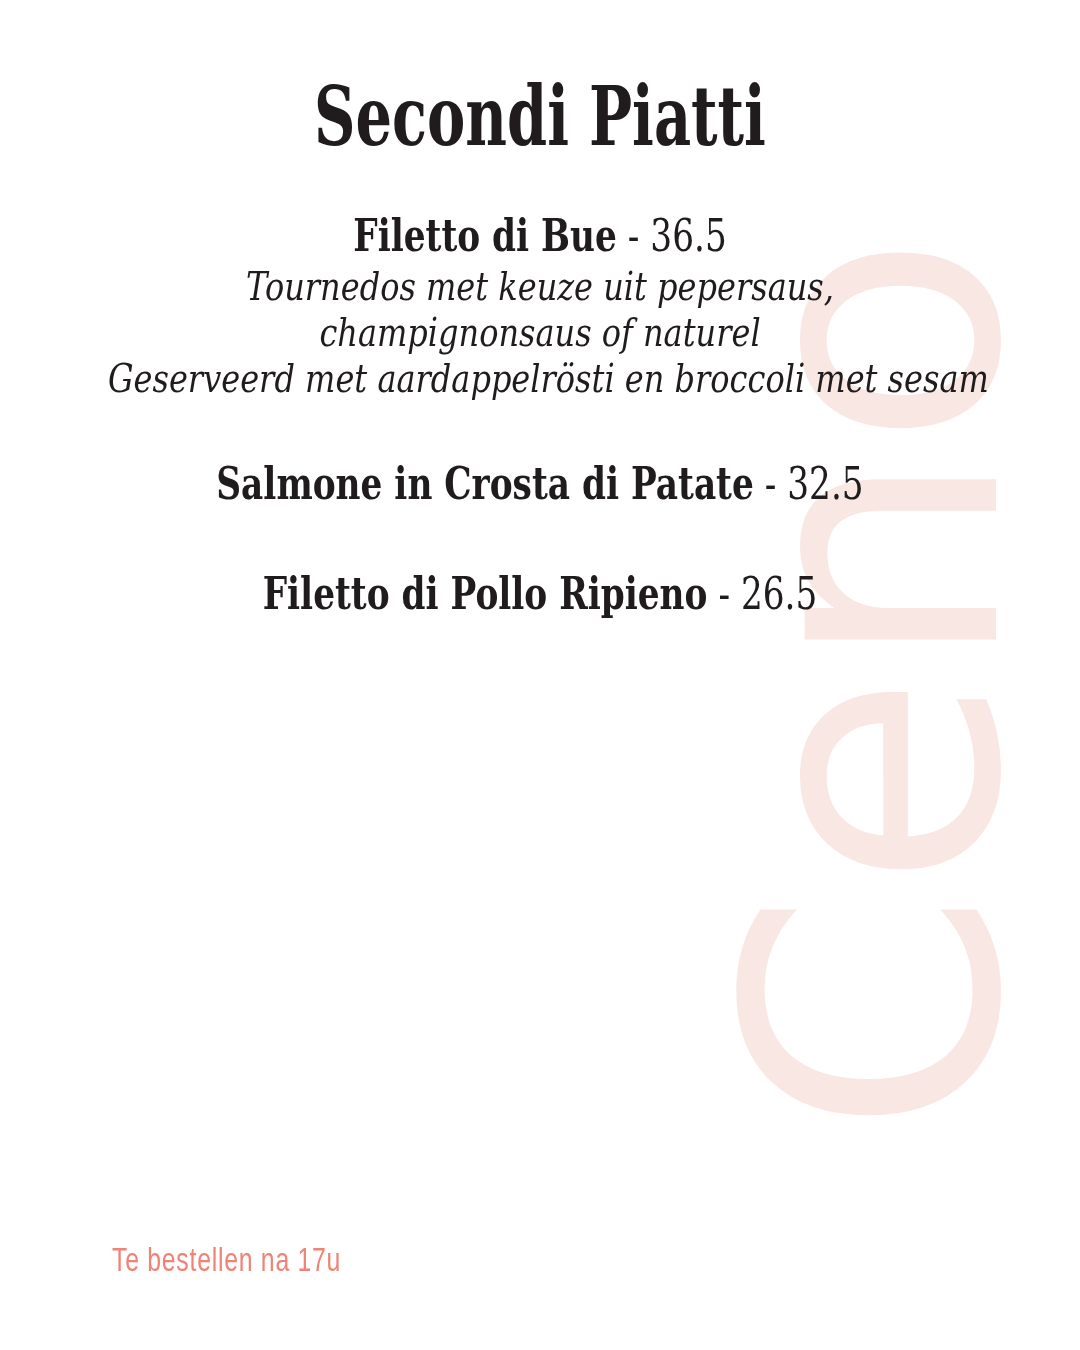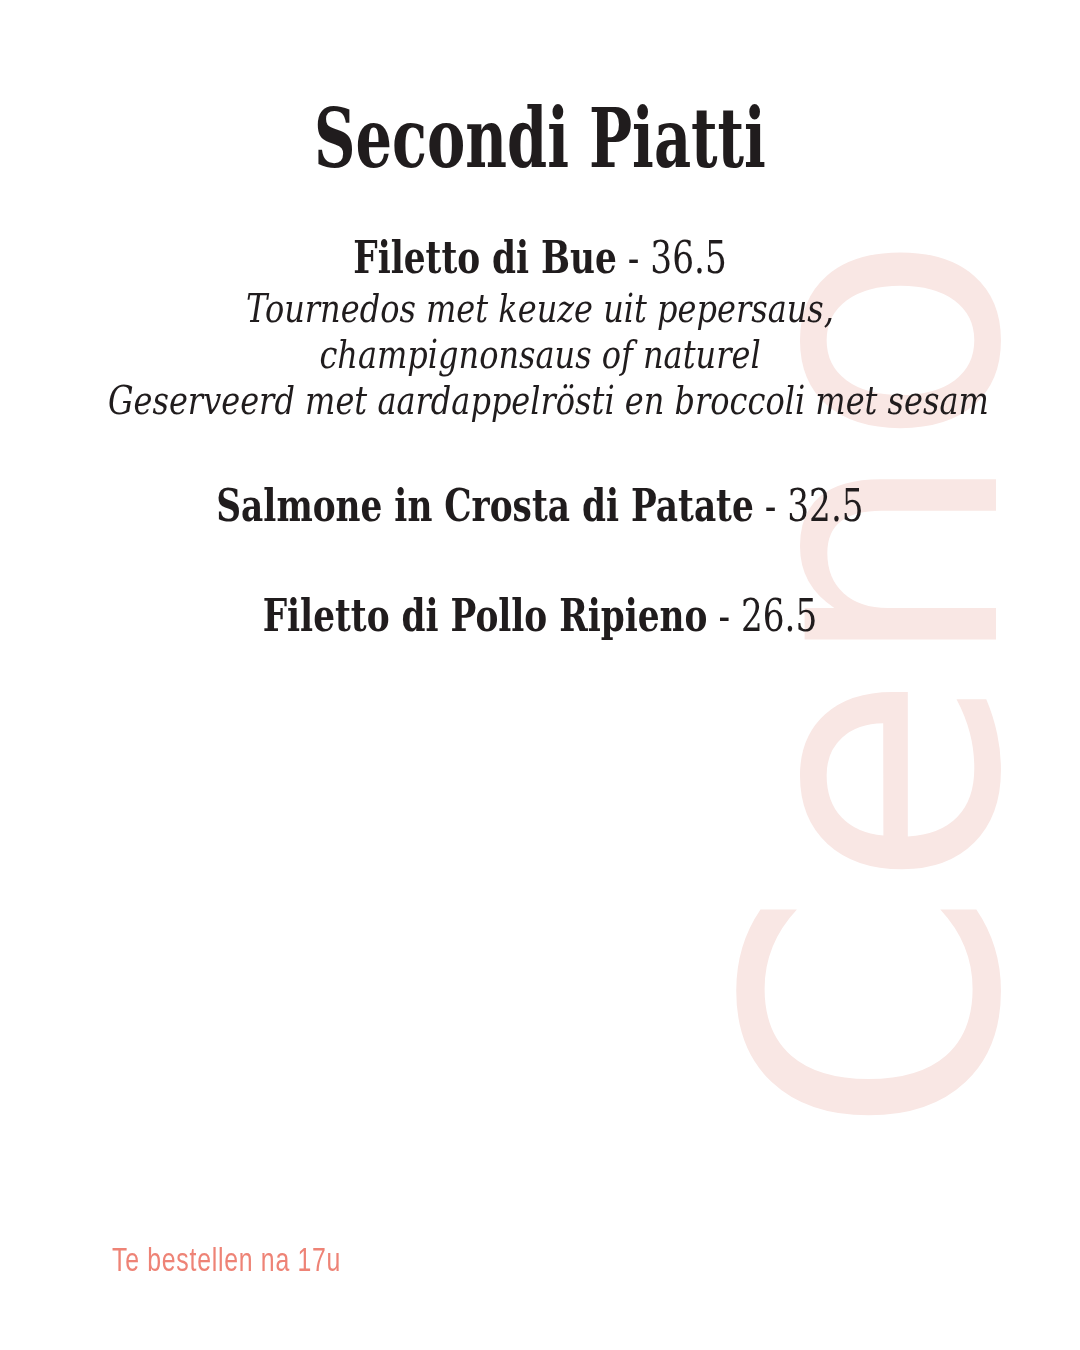--- a/index.html
+++ b/index.html
@@ -30,21 +30,21 @@
     transform: rotate(-90deg);
     transform-origin: top left;
     z-index: 0;
     user-select: none;
   }
 
   
   .page {
     position: relative;
     z-index: 1;
-    padding-top: 96px;
+    padding-top: 74px;
     text-align: center;
   }
   .title {
     font-size: 82px;
     line-height: 84px;
     font-weight: bold;
     margin: 0 0 51px 0;
     transform: scaleX(0.70);
     transform-origin: 50% 50%;
     white-space: nowrap;

